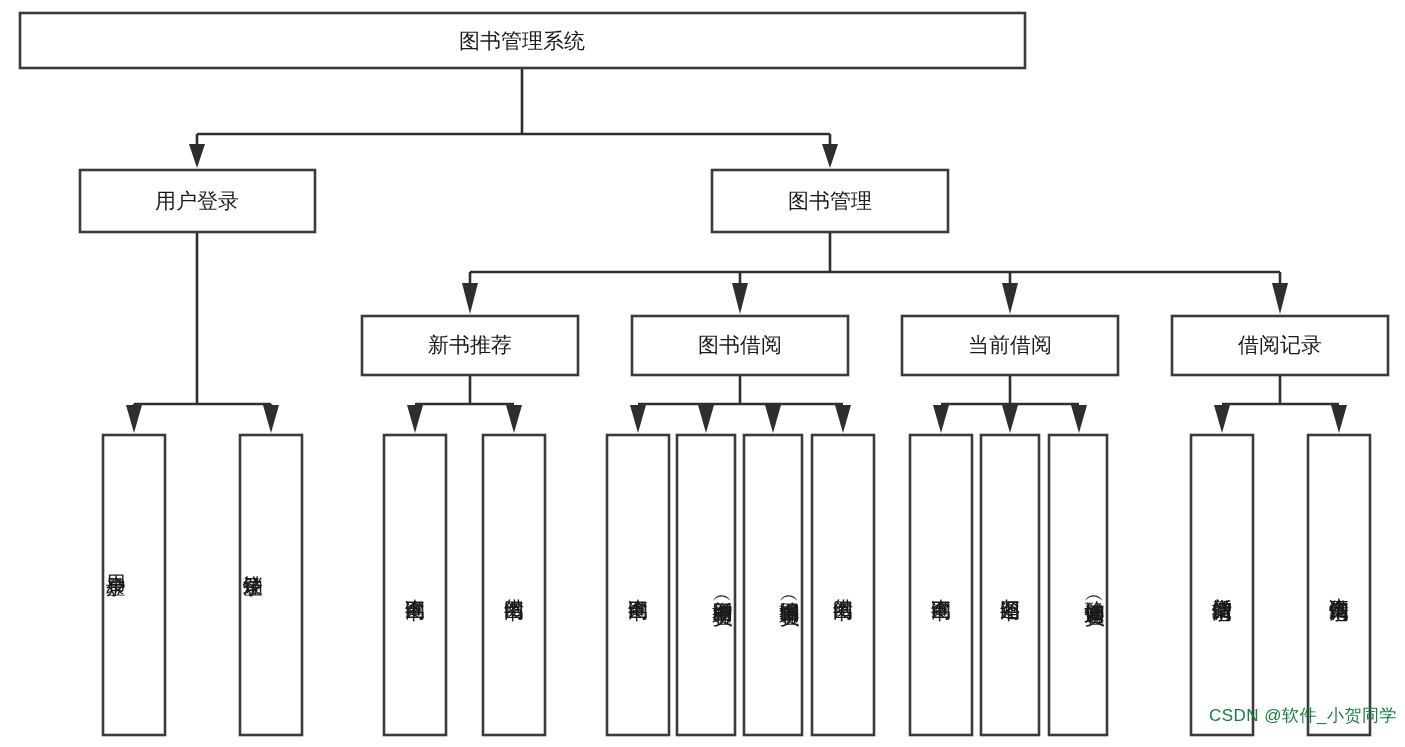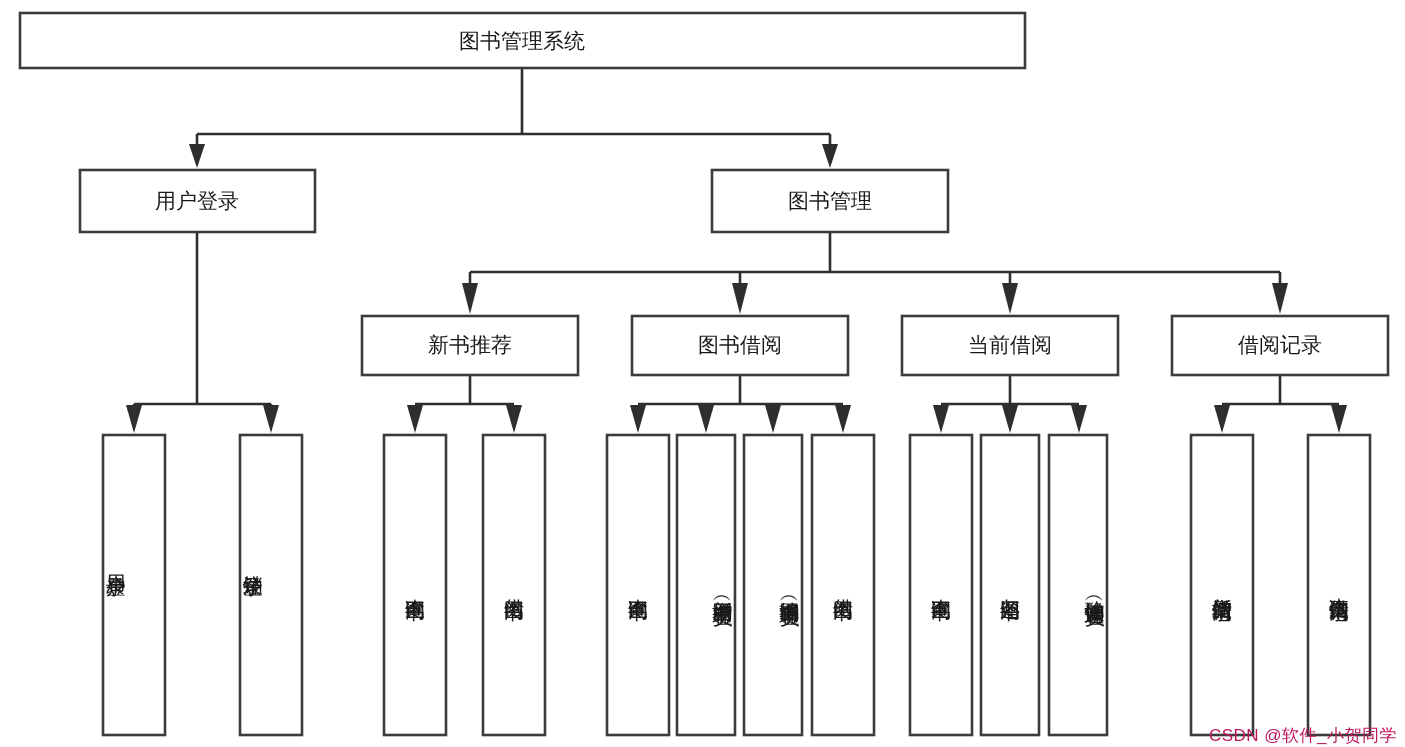--- a/index.html
+++ b/index.html
@@ -56,24 +56,24 @@
     color: #1a1a1a;
     writing-mode: vertical-rl;
     text-orientation: upright;
     letter-spacing: 1px;
     white-space: nowrap;
     pointer-events: none;
   }
   .watermark {
     position: absolute;
     right: 8px;
-    bottom: 0;
+    bottom: 20px;
     font-family: "Liberation Sans", "DejaVu Sans", sans-serif;
     font-size: 17px;
-    color: #be185d;
+    color: #15803d;
     letter-spacing: 0.5px;
     white-space: nowrap;
   }
 </style>
 </head>
 <body>
 
 <div id="diagram-root">
 
   <svg id="tree-svg" viewBox="0 0 1405 747">

